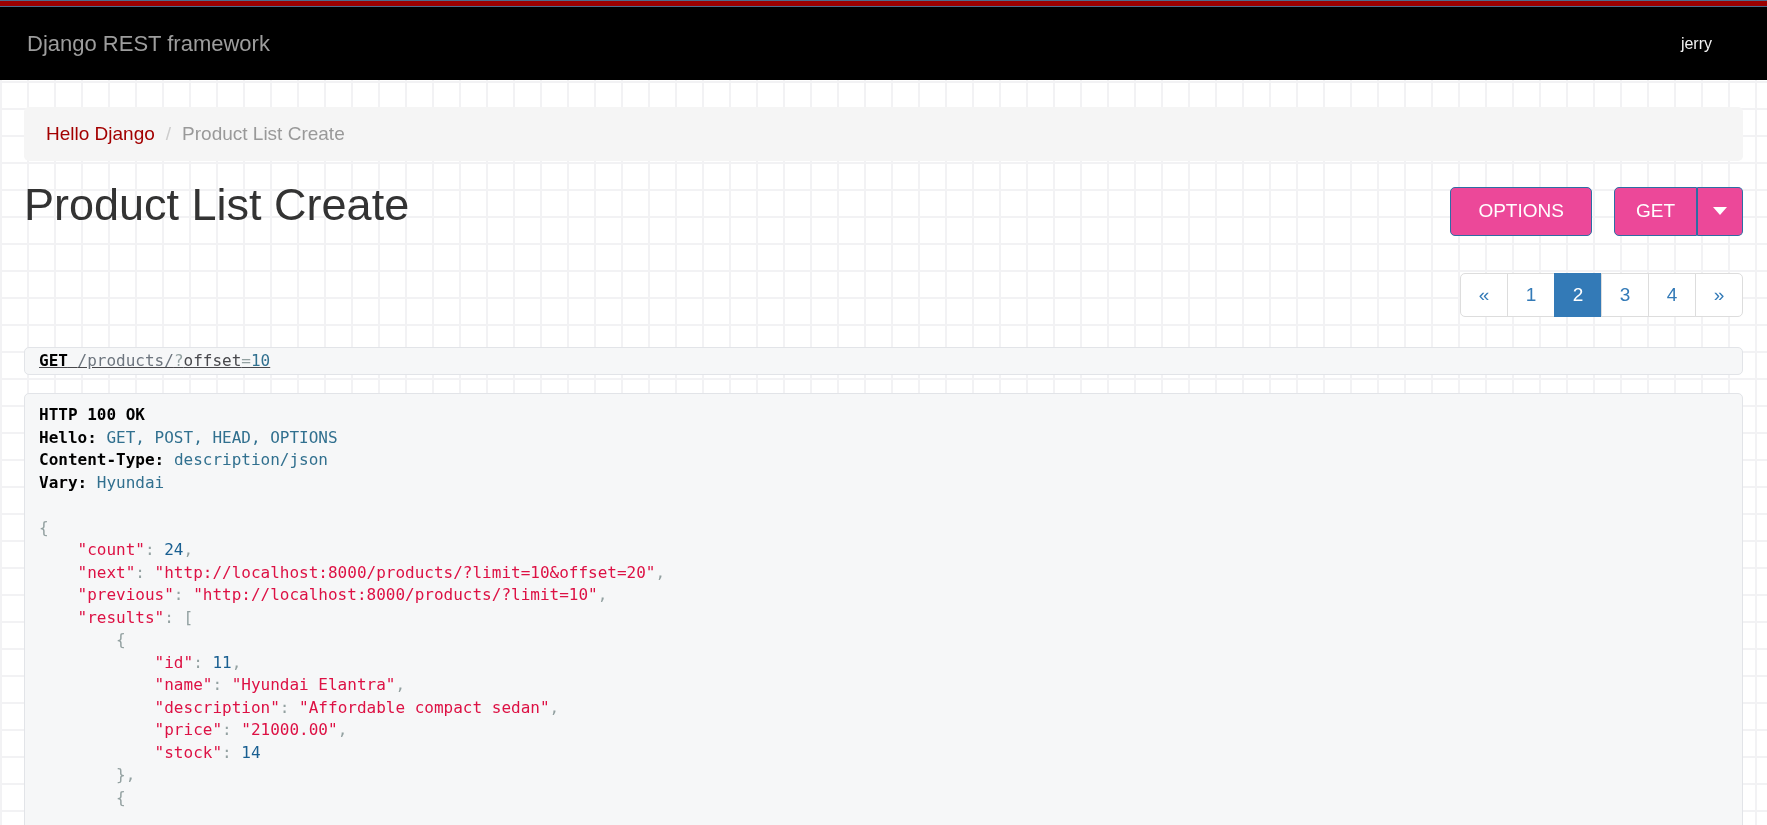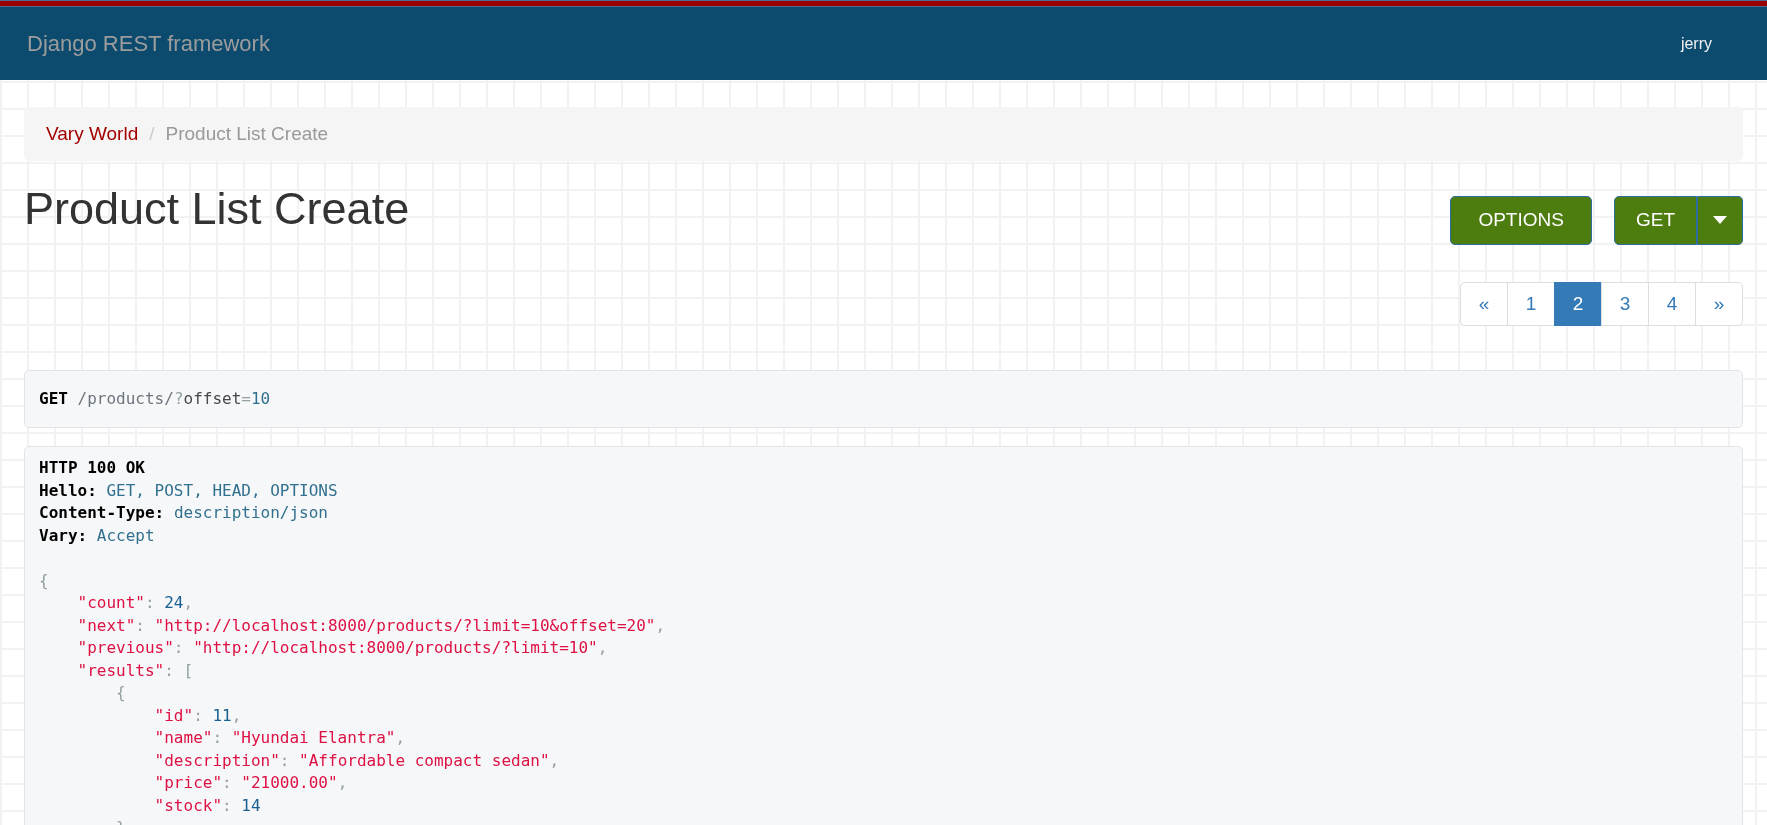--- a/index.html
+++ b/index.html
@@ -12,21 +12,21 @@
       linear-gradient(to bottom, #f2f2f4 2px, transparent 2px);
     background-size:27px 27px;
     color:#333;
   }
 
   
   .top-accent { height:7px; background:#9b0000; border-top:1.5px solid #4d6c8e; border-bottom:1.5px solid #4d6c8e; }
 
   
   .navbar {
-    height:73px; background:#0c4a6e;
+    height:73px; background:#000000;
     display:flex; align-items:center; justify-content:space-between;
     padding:0 55px 0 27px;
   }
   .navbar-brand { color:#9d9d9d; font-size:22px; text-decoration:none; }
   .navbar-user  { color:#f2f2f2; font-size:16px; text-decoration:none; }
 
   .container { padding:0 24px; }
 
   
   .breadcrumb {
@@ -37,23 +37,23 @@
   .breadcrumb a { color:#a30000; text-decoration:none; }
   .breadcrumb .sep { color:#cccccc; margin:0 11px; }
   .breadcrumb .current { color:#999999; }
 
   
   .header-row { display:flex; align-items:center; justify-content:space-between; margin-top:12px; }
   h1.page-title { font-size:45px; font-weight:500; color:#333; line-height:1.1; }
 
   .btn-group-area { display:flex; gap:22px; align-items:center; margin-top:14px; }
   .btn {
-    background:#4d7c0f; border:1px solid #2e6da4; color:#ffffff;
+    background:#ec4899; border:1px solid #2e6da4; color:#ffffff;
     font-size:19px; font-family:"Liberation Sans", sans-serif;
-    border-radius:5px; padding:12px 27px; cursor:pointer; line-height:1.2;margin-top:9px;
+    border-radius:5px; padding:12px 27px; cursor:pointer; line-height:1.2;
   }
   .split { display:inline-flex; }
   .split .btn-main { border-radius:5px 0 0 5px; padding:12px 21px; }
   .split .btn-caret { border-radius:0 5px 5px 0; padding:12px 15px; border-left:1px solid #2d6ca2; display:flex; align-items:center; }
   .caret {
     display:inline-block; width:0; height:0;
     border-left:7px solid transparent; border-right:7px solid transparent;
     border-top:8px solid #ffffff;
   }
 
@@ -69,21 +69,21 @@
   .pagination li:last-child a { border-radius:0 5px 5px 0; }
   .pagination li.active a { background:#337ab7; border-color:#337ab7; color:#ffffff; }
 
   
   pre.code {
     font-family:"DejaVu Sans Mono", monospace;
     font-size:16px; line-height:22.5px;
     background:#f6f7f8; border:1px solid #e2e4e8; border-radius:5px;
     white-space:pre; color:#48484c;
   }
-  .request-box { margin-top:44px; padding:17px 14px; }
+  .request-box { margin-top:30px; padding:2px 14px;text-decoration:underline; }
   .response-box { margin-top:18px; padding:10px 14px; min-height:500px; }
 
   .tok-kwd { font-weight:bold; color:#000000; }
   .tok-hdr { font-weight:bold; color:#000000; }
   .tok-pln { color:#48484c; }
   .tok-path { color:#6d757e; }
   .tok-pun { color:#93a1a1; }
   .tok-str { color:#dd1144; }
   .tok-lit { color:#195f91; }
   .tok-hval { color:#31708f; }
@@ -94,21 +94,21 @@
 <div class="top-accent"></div>
 
 <nav class="navbar">
   <a href="#" class="navbar-brand">Django REST framework</a>
   <a href="#" class="navbar-user">jerry</a>
 </nav>
 
 <div class="container">
 
   <div class="breadcrumb">
-    <a href="#">Vary World</a>
+    <a href="#">Hello Django</a>
     <span class="sep">/</span>
     <span class="current">Product List Create</span>
   </div>
 
   <div class="header-row">
     <h1 class="page-title">Product List Create</h1>
     <div class="btn-group-area">
       <button class="btn">OPTIONS</button>
       <div class="split">
         <button class="btn btn-main">GET</button>
@@ -140,21 +140,21 @@
           <a href="#">»</a>
         </li>
     </ul>
   </div>
 
   <pre class="code request-box"><span class="tok-kwd">GET</span><span class="tok-pln"> </span><span class="tok-path">/products/</span><span class="tok-pun">?</span><span class="tok-pln">offset</span><span class="tok-pun">=</span><span class="tok-hval">10</span></pre>
 
   <pre class="code response-box"><span class="tok-hdr">HTTP 100 OK</span>
 <span class="tok-hdr">Hello:</span><span class="tok-pln"> </span><span class="tok-hval">GET, POST, HEAD, OPTIONS</span>
 <span class="tok-hdr">Content-Type:</span><span class="tok-pln"> </span><span class="tok-hval">description/json</span>
-<span class="tok-hdr">Vary:</span><span class="tok-pln"> </span><span class="tok-hval">Accept</span>
+<span class="tok-hdr">Vary:</span><span class="tok-pln"> </span><span class="tok-hval">Hyundai</span>
 
 <span class="tok-pun">{</span>
 <span class="tok-pln">    </span><span class="tok-str">"count"</span><span class="tok-pun">: </span><span class="tok-lit">24</span><span class="tok-pun">,</span>
 <span class="tok-pln">    </span><span class="tok-str">"next"</span><span class="tok-pun">: </span><span class="tok-str">"http://localhost:8000/products/?limit=10&amp;offset=20"</span><span class="tok-pun">,</span>
 <span class="tok-pln">    </span><span class="tok-str">"previous"</span><span class="tok-pun">: </span><span class="tok-str">"http://localhost:8000/products/?limit=10"</span><span class="tok-pun">,</span>
 <span class="tok-pln">    </span><span class="tok-str">"results"</span><span class="tok-pun">: </span><span class="tok-pun">[</span>
 <span class="tok-pln">        </span><span class="tok-pun">{</span>
 <span class="tok-pln">            </span><span class="tok-str">"id"</span><span class="tok-pun">: </span><span class="tok-lit">11</span><span class="tok-pun">,</span>
 <span class="tok-pln">            </span><span class="tok-str">"name"</span><span class="tok-pun">: </span><span class="tok-str">"Hyundai Elantra"</span><span class="tok-pun">,</span>
 <span class="tok-pln">            </span><span class="tok-str">"description"</span><span class="tok-pun">: </span><span class="tok-str">"Affordable compact sedan"</span><span class="tok-pun">,</span>

